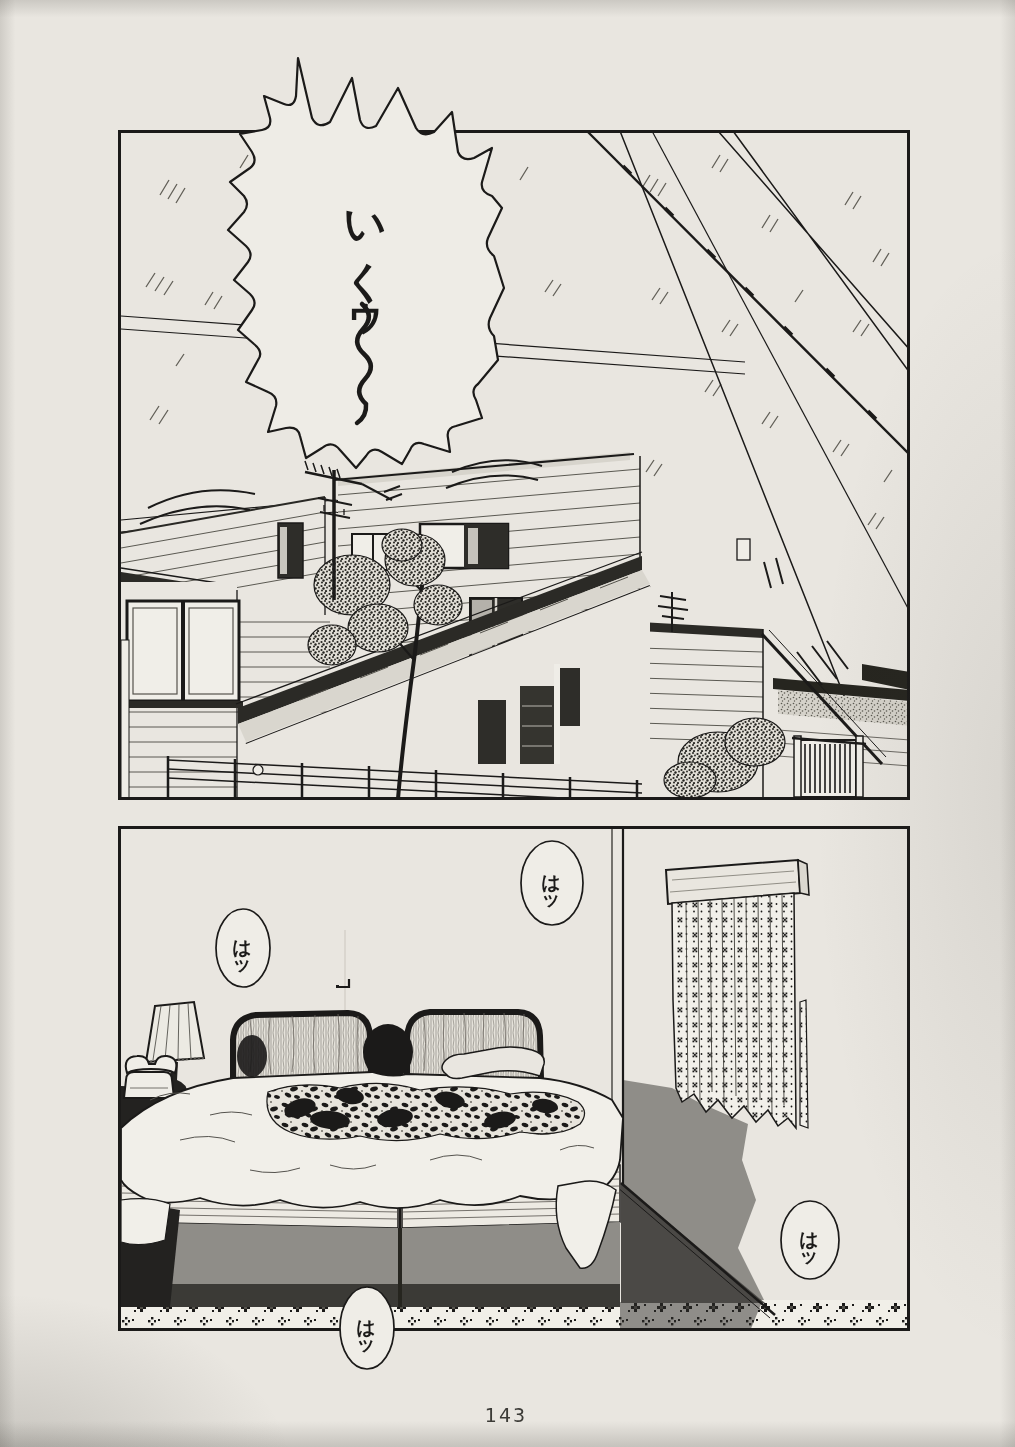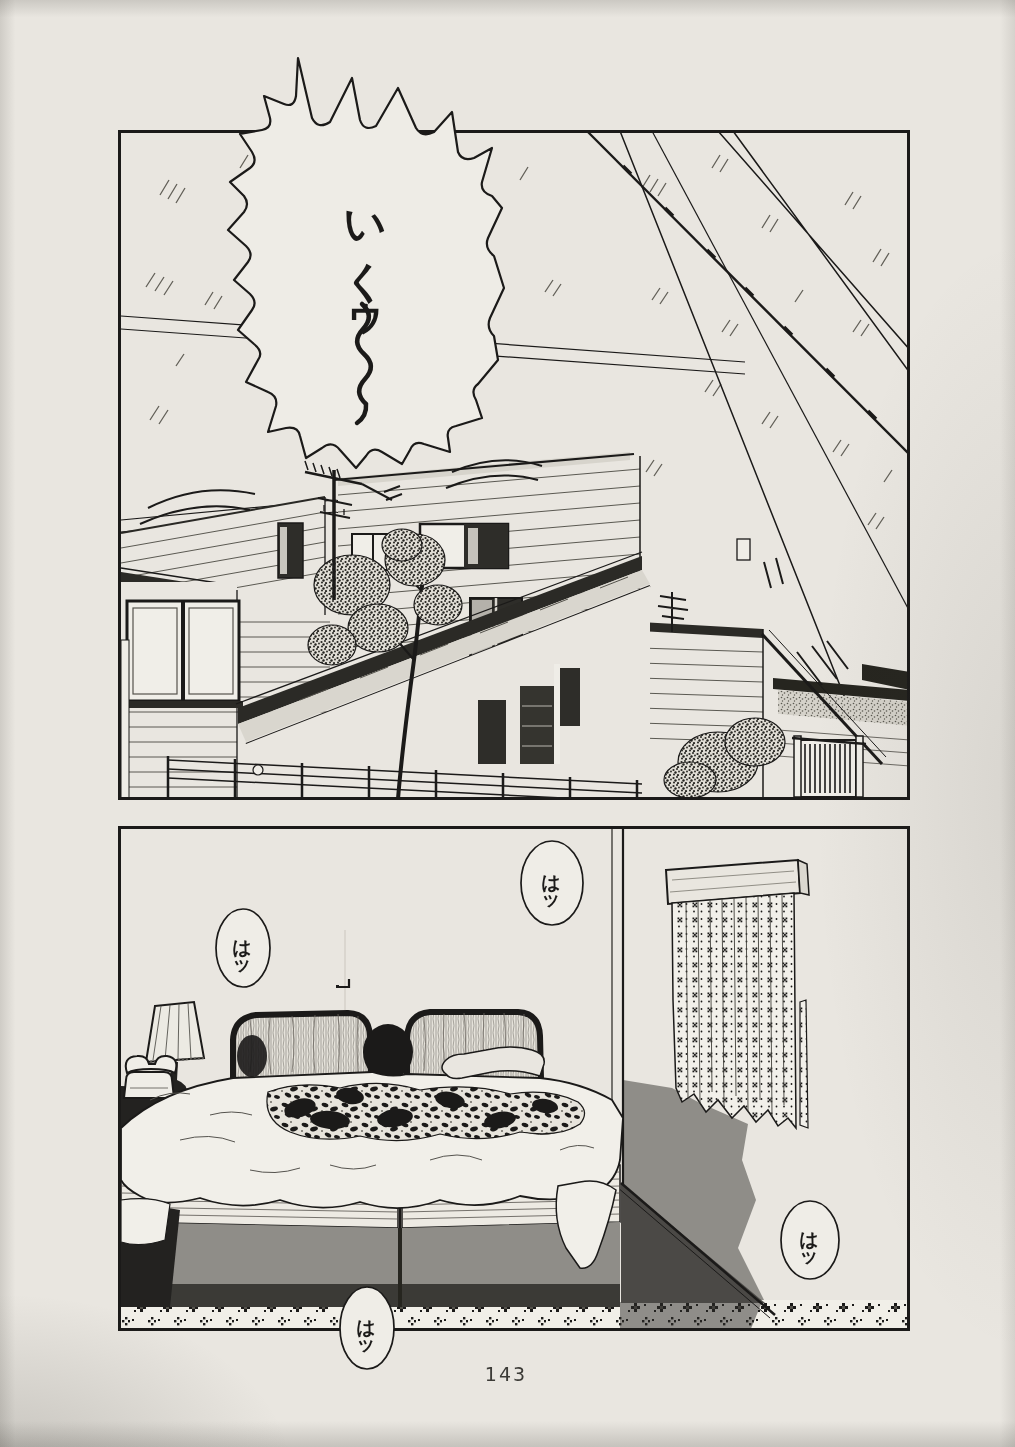--- a/index.html
+++ b/index.html
@@ -9,21 +9,21 @@
     background:
       radial-gradient(ellipse 420px 260px at 0% 102%, rgba(62,60,54,.22), transparent 70%),
       radial-gradient(ellipse 300px 800px at 101% 55%, rgba(62,60,54,.10), transparent 70%),
       linear-gradient(to bottom, rgba(70,68,62,.18), transparent 1.2%, transparent 98.2%, rgba(70,68,62,.22)),
       linear-gradient(to right, rgba(70,68,62,.16), transparent 1.5%, transparent 98.5%, rgba(70,68,62,.12));}
   svg{position:absolute;left:0;top:0;}
   .vtext{position:absolute;writing-mode:vertical-rl;text-orientation:upright;
          color:#1b1a19;text-align:center;z-index:5;white-space:nowrap;}
   .iku{left:341px;top:156px;width:48px;height:200px;font-size:42px;font-weight:700;line-height:48px;}
   .ha{font-size:19px;font-weight:600;width:24px;height:72px;line-height:24px;letter-spacing:1px;}
-  .pgnum{position:absolute;left:468px;top:1363px;width:76px;text-align:center;
+  .pgnum{position:absolute;left:468px;top:1404px;width:76px;text-align:center;
          font-size:19px;color:#3c3b37;letter-spacing:2px;z-index:5;}
 </style>
 </head>
 <body>
 
 <div class="page">
 <svg width="1015" height="1447" viewBox="0 0 1015 1447">
 <defs>
   <clipPath id="cp1">
           <rect x="118" y="130" width="792" height="670"></rect>

